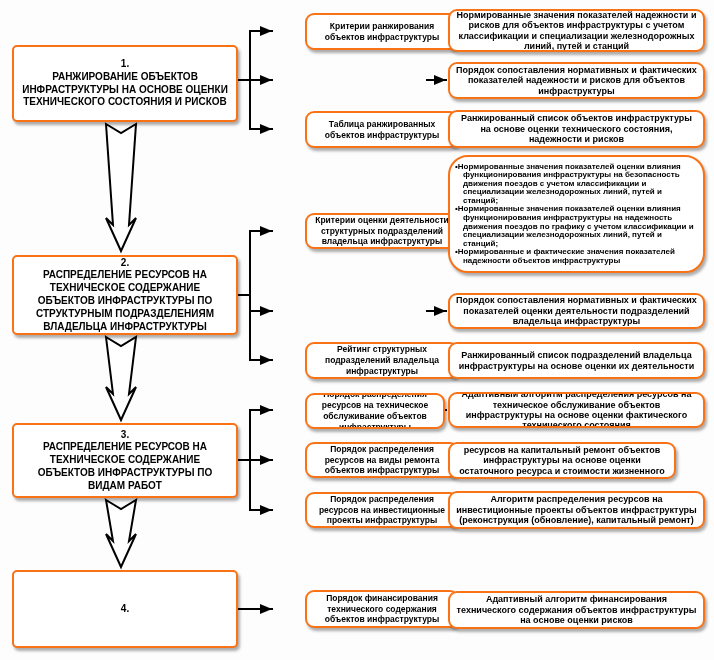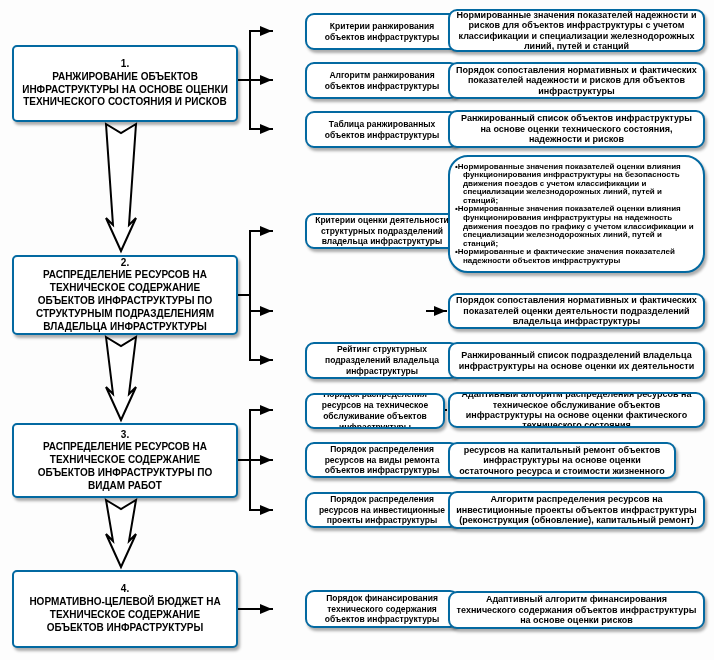--- a/index.html
+++ b/index.html
@@ -3,21 +3,21 @@
 <meta charset="utf-8">
 <style>
   html,body{margin:0;padding:0;background:#fdfdfd;}
   .canvas{
     position:relative;width:714px;height:660px;background:#fdfdfd;overflow:hidden;
     font-family:"Liberation Sans","DejaVu Sans",sans-serif;color:#000;
   }
   .overlay{position:absolute;left:0;top:0;z-index:0;}
   .box{
     position:absolute;box-sizing:border-box;background:#ffffff;
-    border:2px solid #0369a1;box-shadow:2px 3px 3px rgba(0,0,0,.32);
+    border:2px solid #f97316;box-shadow:2px 3px 3px rgba(0,0,0,.32);
     display:flex;align-items:center;justify-content:center;text-align:center;
     z-index:1;font-weight:bold;overflow:hidden;
   }
   .left-box{
     border-radius:5px;flex-direction:column;font-size:10px;line-height:1.28;
     padding:2px 7px;
   }
   .mid{border-radius:9px;font-size:8.5px;line-height:1.28;padding:2px 3px;margin-left:32px;}
   .right{border-radius:9px;font-size:9px;line-height:1.16;padding:2px 5px;}
   .bigbox{
@@ -75,21 +75,20 @@
       <path d="M106,337 L121,346 L136,337 L129,394 L136,387 L121,420 L106,387 L113,394 Z"></path>
       <path d="M106,500 L121,509 L136,500 L129,541 L136,534 L121,567 L106,534 L113,541 Z"></path>
     </g>
   </svg>
 
   <div class="box left-box" style="left:12px;top:45px;width:226px;height:77px">
     <div class="num">1.</div>
     <div>РАНЖИРОВАНИЕ ОБЪЕКТОВ ИНФРАСТРУКТУРЫ НА ОСНОВЕ ОЦЕНКИ ТЕХНИЧЕСКОГО СОСТОЯНИЯ И РИСКОВ</div>
   </div>
   <div class="box mid" style="left:273px;top:13px;width:154px;height:37px">Критерии ранжирования объектов инфраструктуры</div>
-  <div class="box mid" style="left:273px;top:62px;width:154px;height:37px">Алгоритм ранжирования объектов инфраструктуры</div>
   <div class="box mid" style="left:273px;top:111px;width:154px;height:37px">Таблица ранжированных объектов инфраструктуры</div>
   <div class="box right" style="left:448px;top:9px;width:257px;height:43px">Нормированные значения показателей надежности и рисков для объектов инфраструктуры с учетом классификации и специализации железнодорожных линий, путей и станций</div>
   <div class="box right" style="left:448px;top:62px;width:257px;height:37px">Порядок сопоставления нормативных и фактических показателей надежности и рисков для объектов инфраструктуры</div>
   <div class="box right" style="left:448px;top:110px;width:257px;height:38px">Ранжированный список объектов инфраструктуры на основе оценки технического состояния, надежности и рисков</div>
 
   <div class="box left-box" style="left:12px;top:255px;width:226px;height:80px">
     <div class="num">2.</div>
     <div>РАСПРЕДЕЛЕНИЕ РЕСУРСОВ НА ТЕХНИЧЕСКОЕ СОДЕРЖАНИЕ ОБЪЕКТОВ ИНФРАСТРУКТУРЫ ПО СТРУКТУРНЫМ ПОДРАЗДЕЛЕНИЯМ ВЛАДЕЛЬЦА ИНФРАСТРУКТУРЫ</div>
   </div>
   <div class="box mid" style="left:273px;top:213px;width:154px;height:36px">Критерии оценки деятельности структурных подразделений владельца инфраструктуры</div>
@@ -108,18 +107,17 @@
   </div>
   <div class="box mid" style="left:273px;top:393px;width:140px;height:36px">Порядок распределения ресурсов на техническое обслуживание объектов инфраструктуры</div>
   <div class="box mid" style="left:273px;top:442px;width:154px;height:36px">Порядок распределения ресурсов на виды ремонта объектов инфраструктуры</div>
   <div class="box mid" style="left:273px;top:492px;width:154px;height:36px">Порядок распределения ресурсов на инвестиционные проекты инфраструктуры</div>
   <div class="box right" style="left:448px;top:392px;width:257px;height:36px">Адаптивный алгоритм распределения ресурсов на техническое обслуживание объектов инфраструктуры на основе оценки фактического технического состояния</div>
   <div class="box right" style="left:448px;top:442px;width:228px;height:37px">Адаптивный алгоритм распределения ресурсов на капитальный ремонт объектов инфраструктуры на основе оценки остаточного ресурса и стоимости жизненного цикла</div>
   <div class="box right" style="left:448px;top:491px;width:257px;height:38px">Алгоритм распределения ресурсов на инвестиционные проекты объектов инфраструктуры (реконструкция (обновление), капитальный ремонт)</div>
 
   <div class="box left-box" style="left:12px;top:570px;width:226px;height:78px">
     <div class="num">4.</div>
-    <div>НОРМАТИВНО-ЦЕЛЕВОЙ БЮДЖЕТ НА ТЕХНИЧЕСКОЕ СОДЕРЖАНИЕ ОБЪЕКТОВ ИНФРАСТРУКТУРЫ</div>
   </div>
   <div class="box mid" style="left:273px;top:590px;width:154px;height:38px">Порядок финансирования технического содержания объектов инфраструктуры</div>
   <div class="box right" style="left:448px;top:591px;width:257px;height:38px">Адаптивный алгоритм финансирования технического содержания объектов инфраструктуры на основе оценки рисков</div>
 
 </div>
 
 </body></html>

